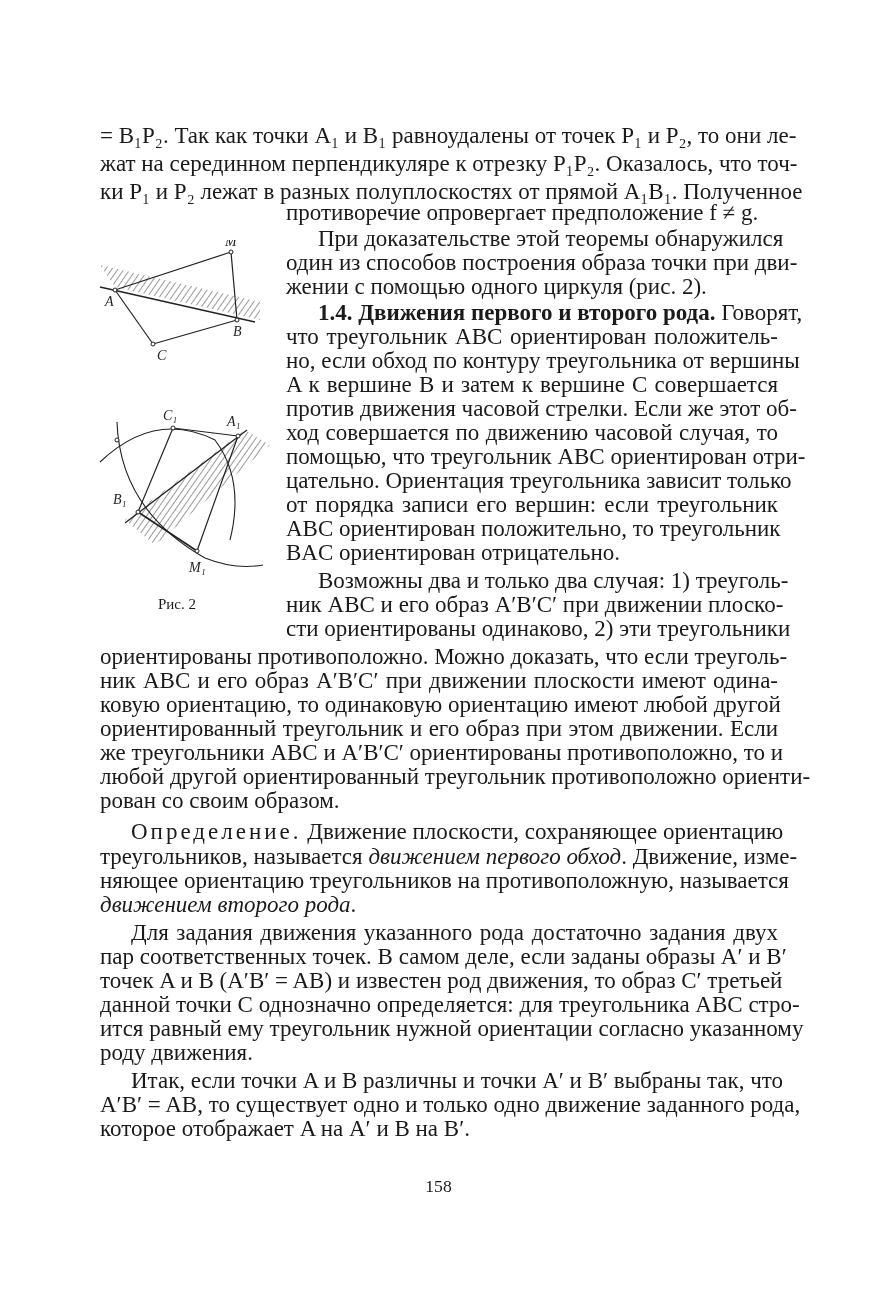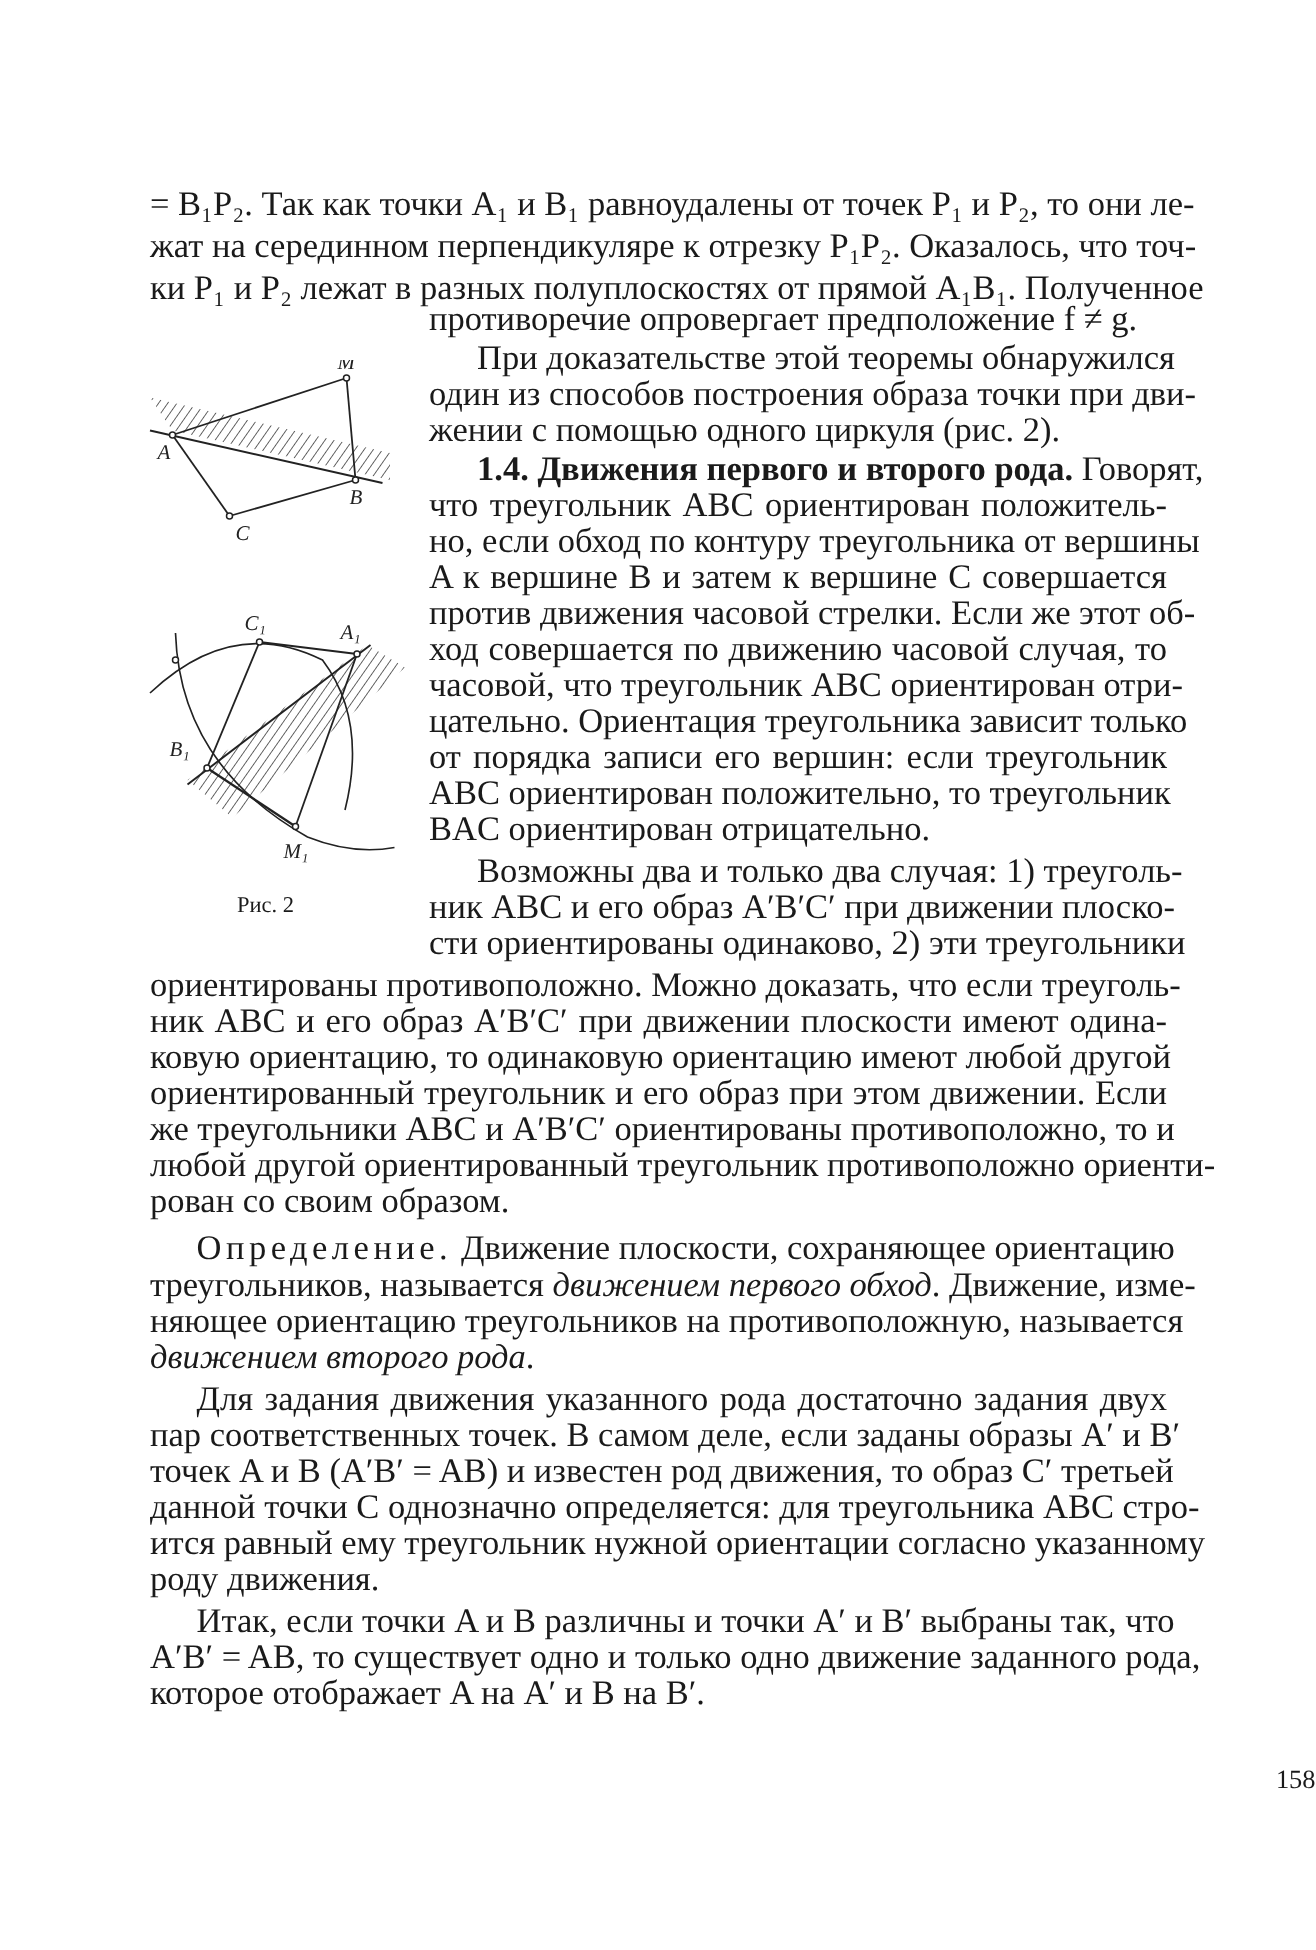--- a/index.html
+++ b/index.html
@@ -6,21 +6,21 @@
   body{width:877px;height:1300px;position:relative;overflow:hidden;
        font-family:"Liberation Serif","DejaVu Serif",serif;color:#1a1a1a;}
   .line{position:absolute;font-size:23px;line-height:24px;white-space:nowrap;}
   .full{left:100px;width:678px;text-align:justify;text-align-last:justify;}
   .narrow{left:286px;width:492px;text-align:justify;text-align-last:justify;font-family:Liberation Serif, serif;}
   .last{text-align-last:left;}
   .m{font-style:italic;}
   .b{font-weight:bold;}
   .sp{letter-spacing:3px;}
   .caption{position:absolute;left:158px;top:596px;font-size:15px;}
-  .pagenum{position:absolute;left:0;width:877px;top:1176px;text-align:right;font-size:17.6px;}
+  .pagenum{position:absolute;left:0;width:877px;top:1176px;text-align:center;font-size:17.6px;}
   svg text{font-family:"Liberation Serif",serif;font-style:italic;font-size:14px;fill:#222;}
 </style>
 </head>
 <body>
 
 <div class="line full" style="top:124px">= B₁P₂. Так как точки A₁ и B₁ равноудалены от точек P₁ и P₂, то они ле-</div>
 <div class="line full" style="top:152px">жат на серединном перпендикуляре к отрезку P₁P₂. Оказалось, что точ-</div>
 <div class="line full" style="top:180px">ки P₁ и P₂ лежат в разных полуплоскостях от прямой A₁B₁. Полученное</div>
 <div class="line narrow last" style="top:201px">противоречие опровергает предположение f ≠ g.</div>
 <div class="line narrow" style="top:227px;left:318px;width:460px">При доказательстве этой теоремы обнаружился</div>
@@ -29,21 +29,21 @@
 
 <div class="line narrow" style="top:301px;left:318px;width:460px">
   <span class="b">1.4. Движения первого и второго рода.</span><span> Говорят,</span>
 </div>
 
 <div class="line narrow" style="top:325px">что треугольник ABC ориентирован положитель-</div>
 <div class="line narrow" style="top:349px">но, если обход по контуру треугольника от вершины</div>
 <div class="line narrow" style="top:373px">A к вершине B и затем к вершине C совершается</div>
 <div class="line narrow" style="top:397px">против движения часовой стрелки. Если же этот об-</div>
 <div class="line narrow" style="top:421px">ход совершается по движению часовой случая, то</div>
-<div class="line narrow" style="top:445px">часовой, что треугольник ABC ориентирован отри-</div>
+<div class="line narrow" style="top:445px">помощью, что треугольник ABC ориентирован отри-</div>
 <div class="line narrow" style="top:469px">цательно. Ориентация треугольника зависит только</div>
 <div class="line narrow" style="top:493px">от порядка записи его вершин: если треугольник</div>
 <div class="line narrow" style="top:517px">ABC ориентирован положительно, то треугольник</div>
 <div class="line narrow last" style="top:541px">BAC ориентирован отрицательно.</div>
 <div class="line narrow" style="top:569px;left:318px;width:460px">Возможны два и только два случая: 1) треуголь-</div>
 <div class="line narrow" style="top:593px">ник ABC и его образ A′B′C′ при движении плоско-</div>
 <div class="line narrow" style="top:617px">сти ориентированы одинаково, 2) эти треугольники</div>
 
 <div class="line full" style="top:645px">ориентированы противоположно. Можно доказать, что если треуголь-</div>
 <div class="line full" style="top:669px">ник ABC и его образ A′B′C′ при движении плоскости имеют одина-</div>

